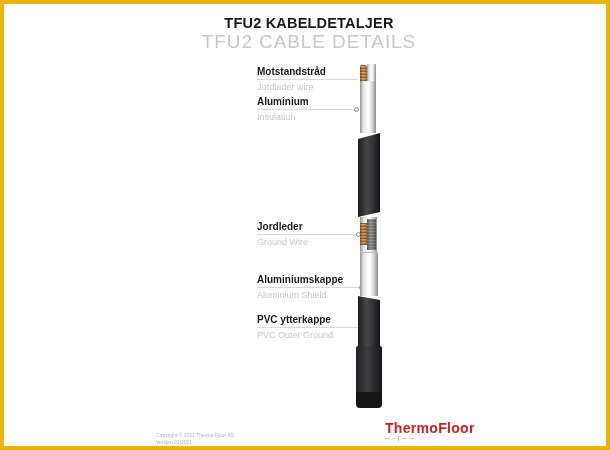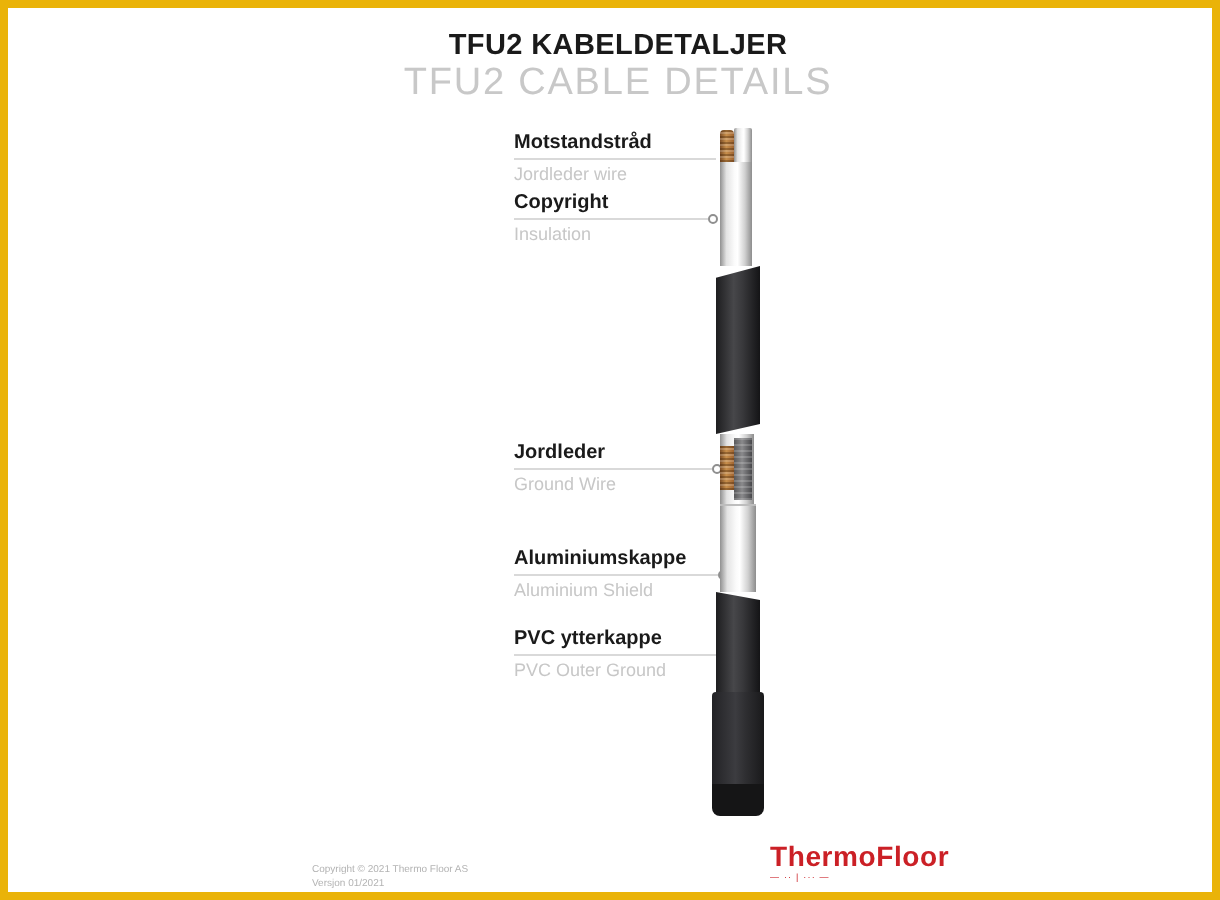--- a/index.html
+++ b/index.html
@@ -61,21 +61,21 @@
     <div class="subtitle">TFU2 CABLE DETAILS</div>
   </div>
 
   <div class="label-group" style="top:62px">
     <div class="label-name">Motstandstråd</div>
     <div class="leader" style="width:101px"></div>
     <div class="label-translation">Jordleder wire</div>
   </div>
 
   <div class="label-group" style="top:92px">
-    <div class="label-name">Copyright</div>
+    <div class="label-name">Aluminium</div>
     <div class="leader" style="width:97px">
         <span class="dot"></span>
       </div>
     <div class="label-translation">Insulation</div>
   </div>
 
   <div class="label-group" style="top:217px">
     <div class="label-name">Jordleder</div>
     <div class="leader" style="width:99px">
         <span class="dot"></span>

